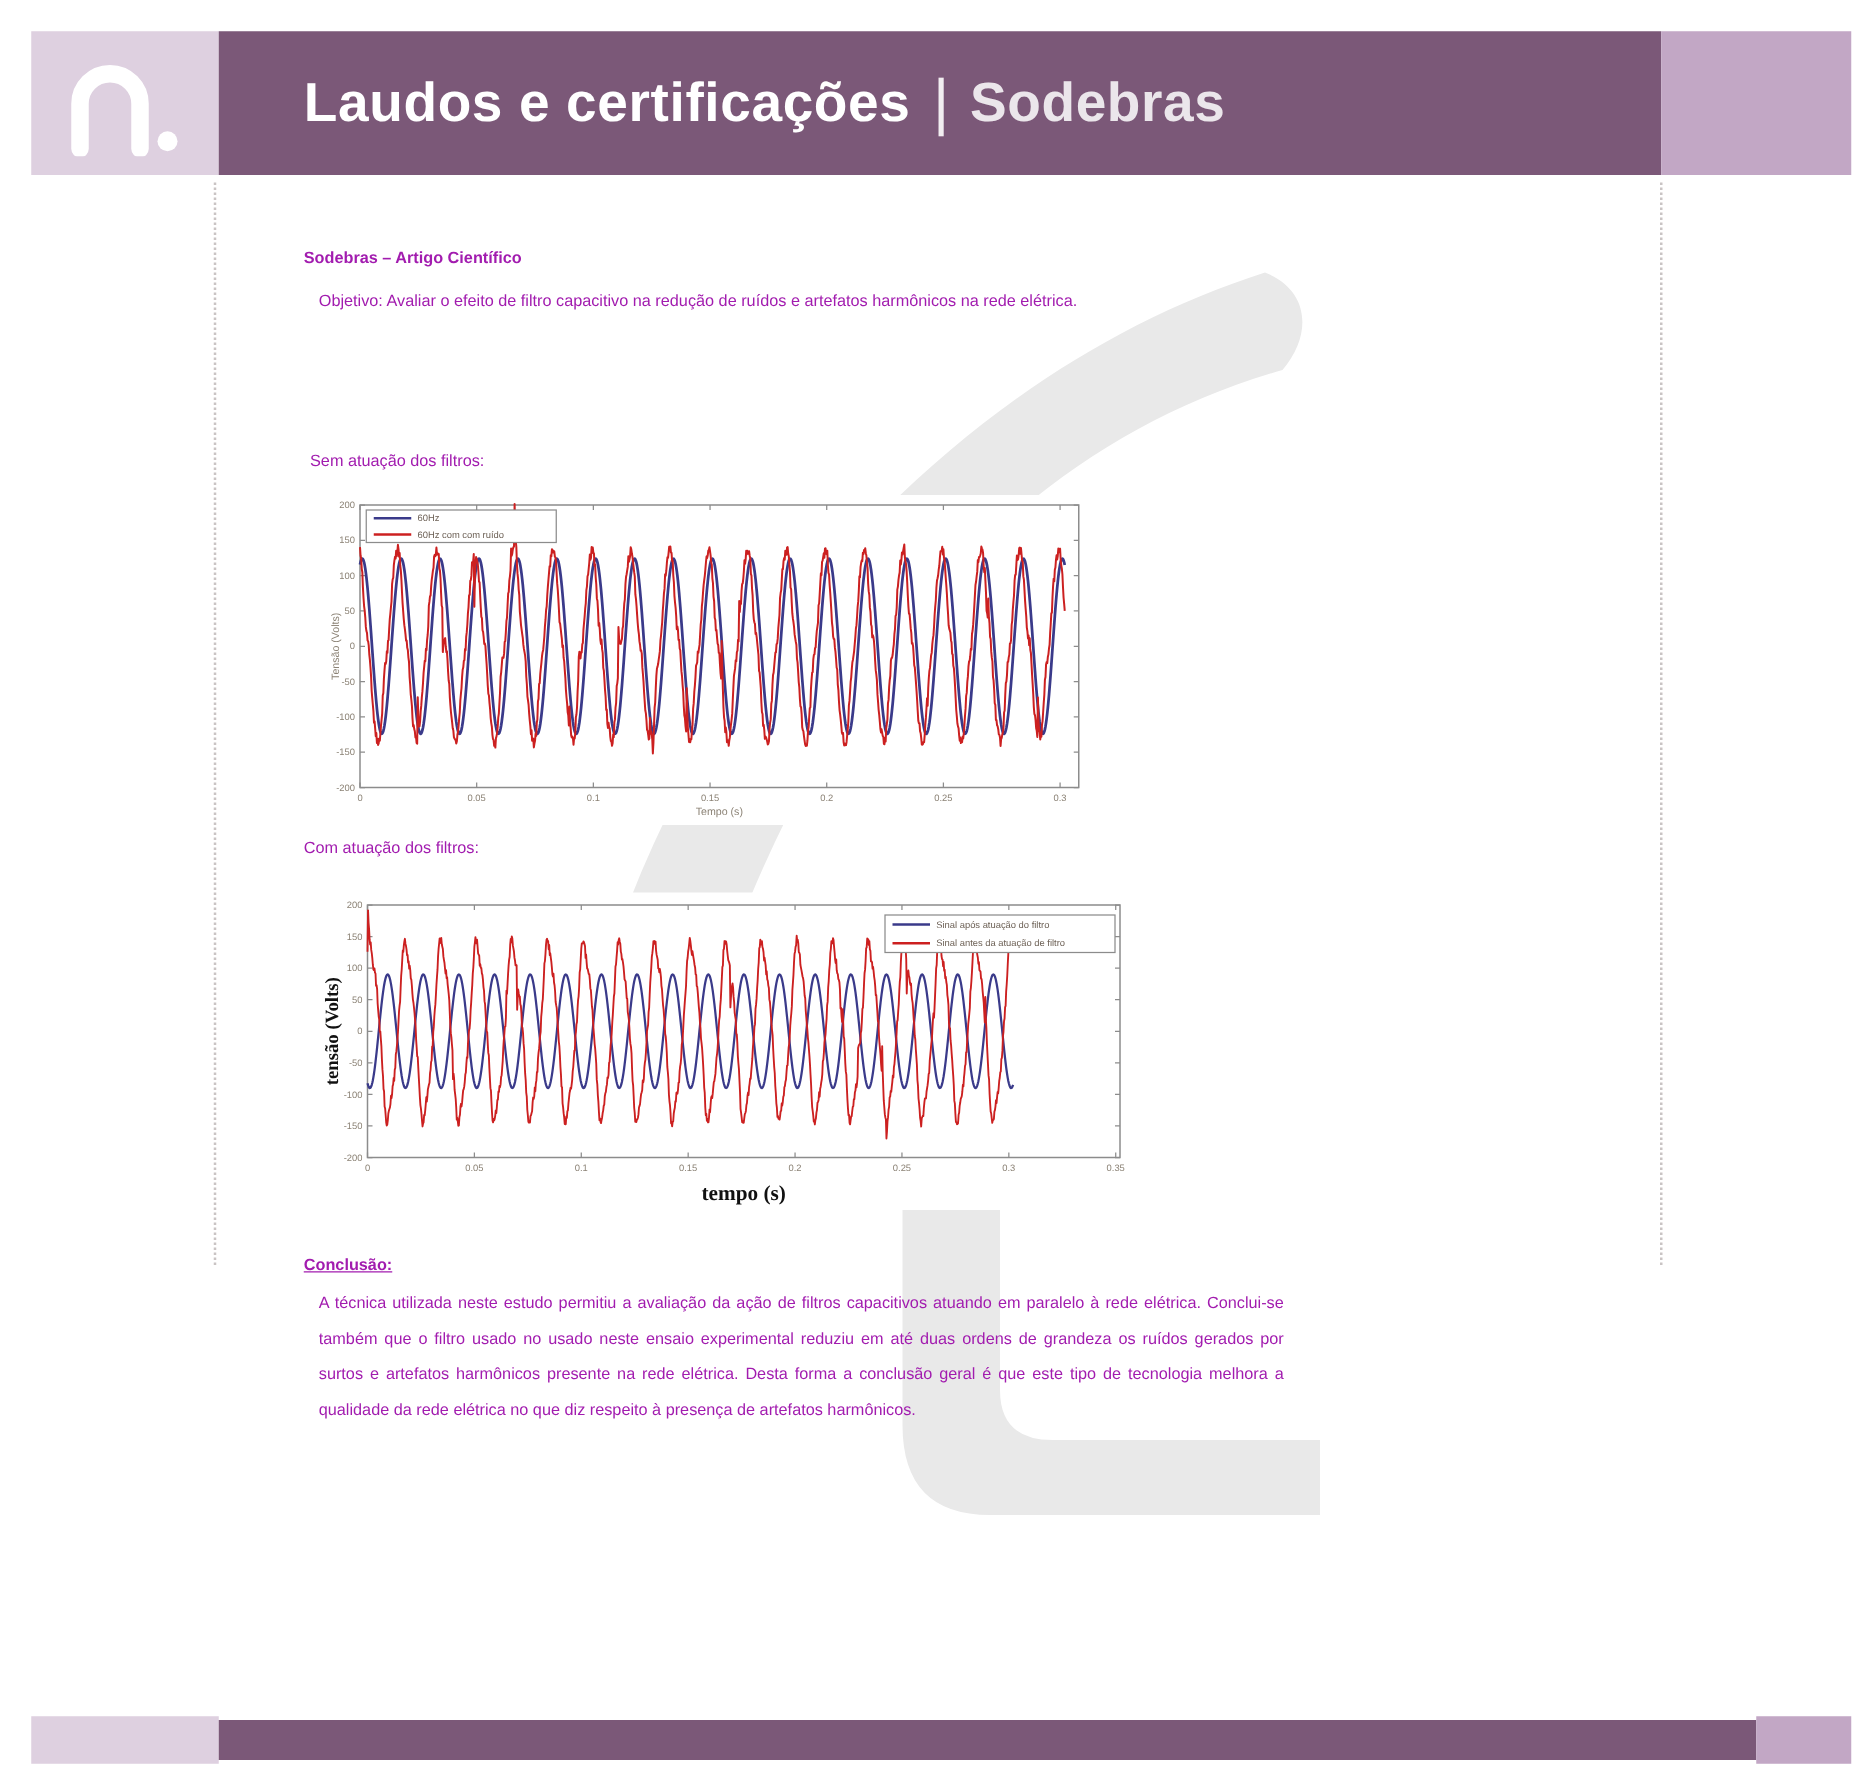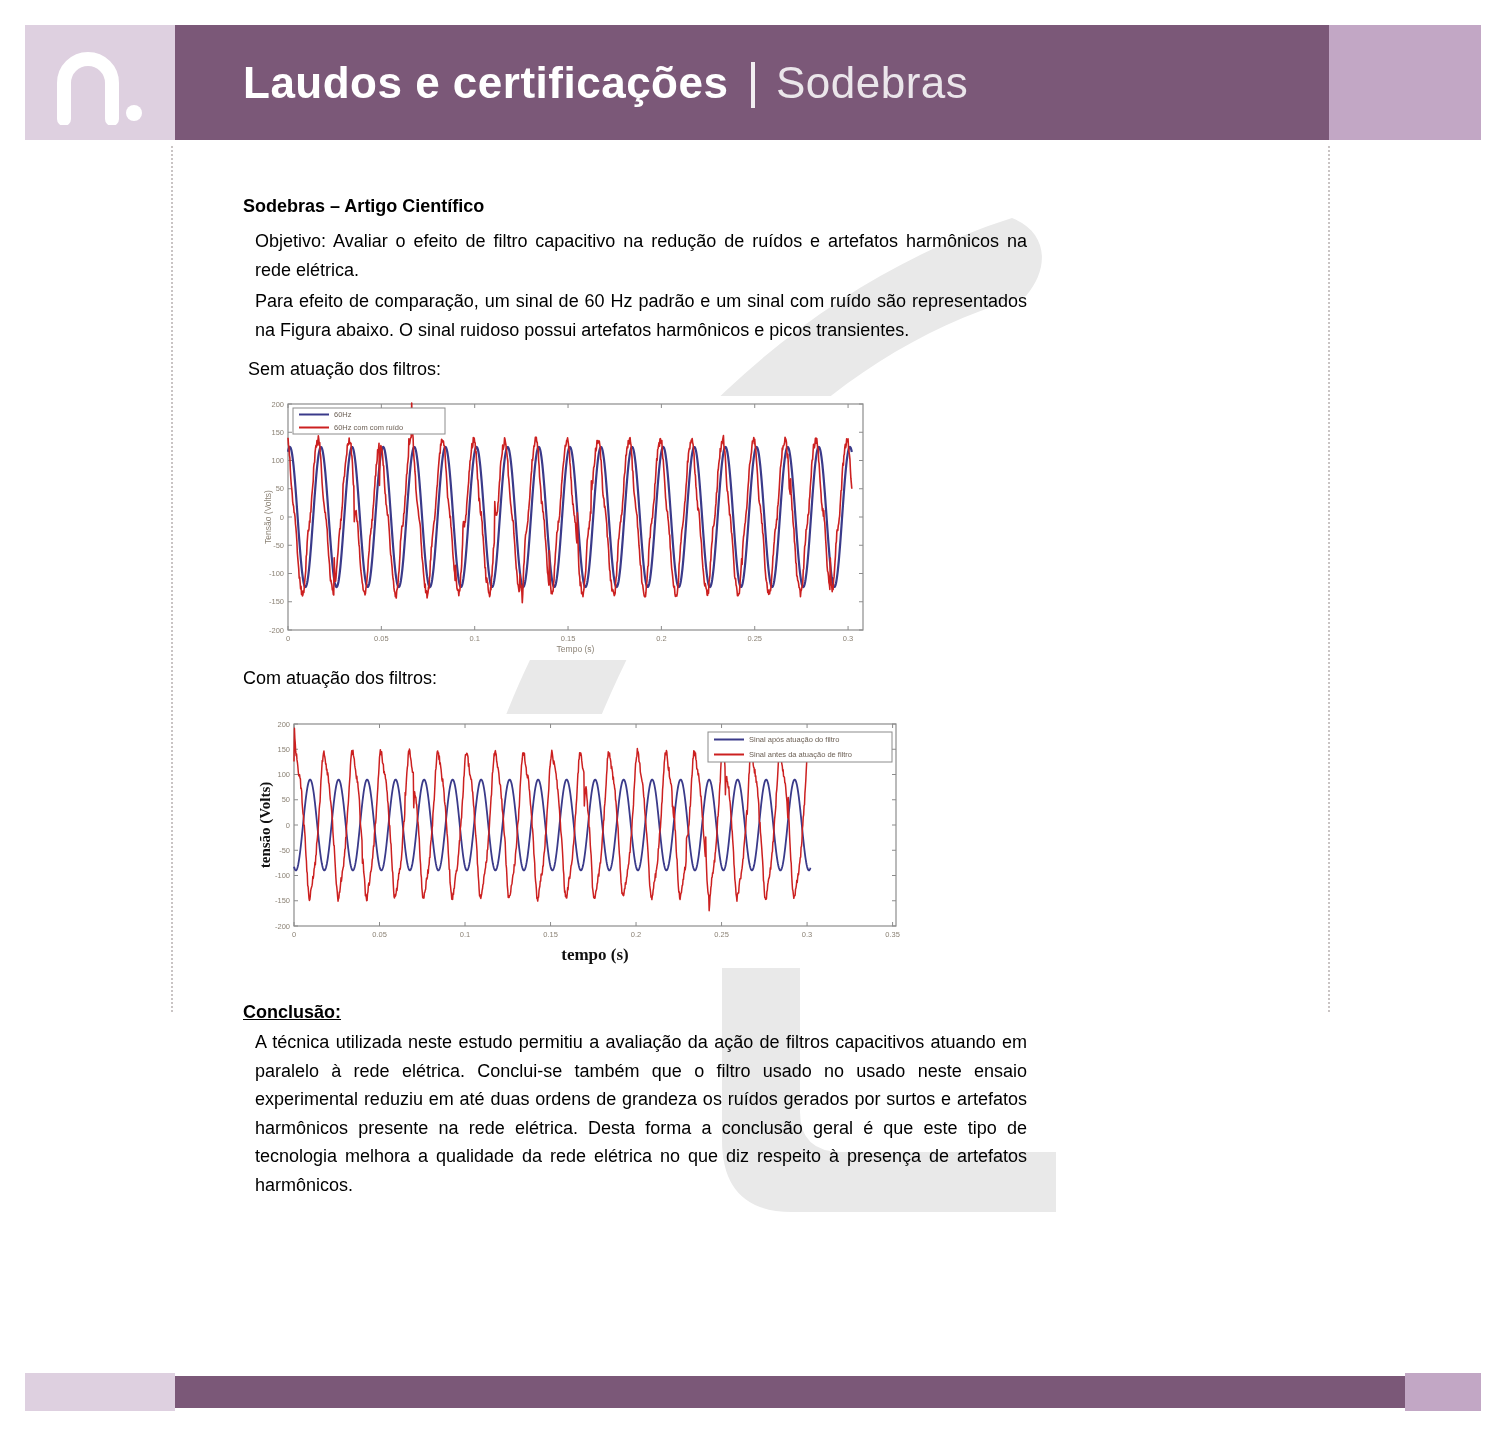--- a/index.html
+++ b/index.html
@@ -15,34 +15,34 @@
   #footer-pale-left{left:25px;top:1373px;width:150px;height:38px;background:var(--pale-left);}
   #footer-band{left:175px;top:1376px;width:1230px;height:32px;background:var(--band);}
   #footer-pale-right{left:1405px;top:1373px;width:76px;height:38px;background:var(--pale-right);}
 
   #header-title{
     position:absolute;left:243px;top:25px;height:115px;display:flex;align-items:center;
     color:#ffffff;font-size:44px;letter-spacing:0.5px;white-space:nowrap;
   }
   #header-title .main{font-weight:700;}
   #header-title .sep{font-weight:400;opacity:0.9;margin:0 16px 0 18px;font-size:50px;transform:translateY(-2px);}
-  #header-title .sub{font-weight:400;color:rgba(255,255,255,0.85);}
+  #header-title .sub{font-weight:700;color:rgba(255,255,255,0.85);}
 
   #brand-logo{position:absolute;left:50px;top:45px;}
 
   
   #watermark{position:absolute;left:0;top:0;z-index:0;}
 
   
   .dotted-guide{position:absolute;top:146px;height:866px;width:0;border-left:2px dotted #c9c4c4;z-index:1;}
   #dotted-left{left:171px;}
   #dotted-right{left:1328px;}
 
   
-  .doc{position:absolute;z-index:2;font-size:18px;line-height:28.5px;color:#000000;}
+  .doc{position:absolute;z-index:2;font-size:13px;line-height:28.5px;color:#a21caf;}
   .doc.head{font-weight:700;}
   .para{width:772px;text-align:justify;margin-left:12px;}
   #doc-heading{left:243px;top:192px;}
   #para-objective{left:243px;top:227px;}
   #para-comparison{left:243px;top:287px;}
   #fig1-caption{left:248px;top:355px;}
   #fig2-caption{left:243px;top:664px;}
   #conclusion-heading{left:243px;top:998px;text-decoration:underline;}
   #conclusion-para{left:243px;top:1028px;}
 
@@ -82,21 +82,20 @@
     <span class="main">Laudos e certificações</span>
     <span class="sep">|</span>
     <span class="sub">Sodebras</span>
   </div>
 
   <div class="dotted-guide" id="dotted-left"></div>
   <div class="dotted-guide" id="dotted-right"></div>
 
   <div class="doc head" id="doc-heading">Sodebras – Artigo Científico</div>
   <div class="doc para" id="para-objective">Objetivo: Avaliar o efeito de filtro capacitivo na redução de ruídos e artefatos harmônicos na rede elétrica.</div>
-  <div class="doc para" id="para-comparison">Para efeito de comparação, um sinal de 60 Hz padrão e um sinal com ruído são representados na Figura abaixo. O sinal ruidoso possui artefatos harmônicos e picos transientes.</div>
   <div class="doc" id="fig1-caption">Sem atuação dos filtros:</div>
 
   <div class="chart" id="chart1"><svg width="616" height="264" viewBox="0 0 616 264">
         <rect x="26" y="8" width="575" height="226" fill="#ffffff" stroke="#8c8c8c" stroke-width="1.2"></rect>
         <line x1="26" y1="234" x2="26" y2="230" stroke="#8c8c8c" stroke-width="1"></line>
         <line x1="26" y1="8" x2="26" y2="12" stroke="#8c8c8c" stroke-width="1"></line>
         <text x="26" y="245" text-anchor="middle" class="tick-label">0</text>
         <line x1="119.34415584415585" y1="234" x2="119.34415584415585" y2="230" stroke="#8c8c8c" stroke-width="1"></line>
         <line x1="119.34415584415585" y1="8" x2="119.34415584415585" y2="12" stroke="#8c8c8c" stroke-width="1"></line>
         <text x="119.34415584415585" y="245" text-anchor="middle" class="tick-label">0.05</text>

